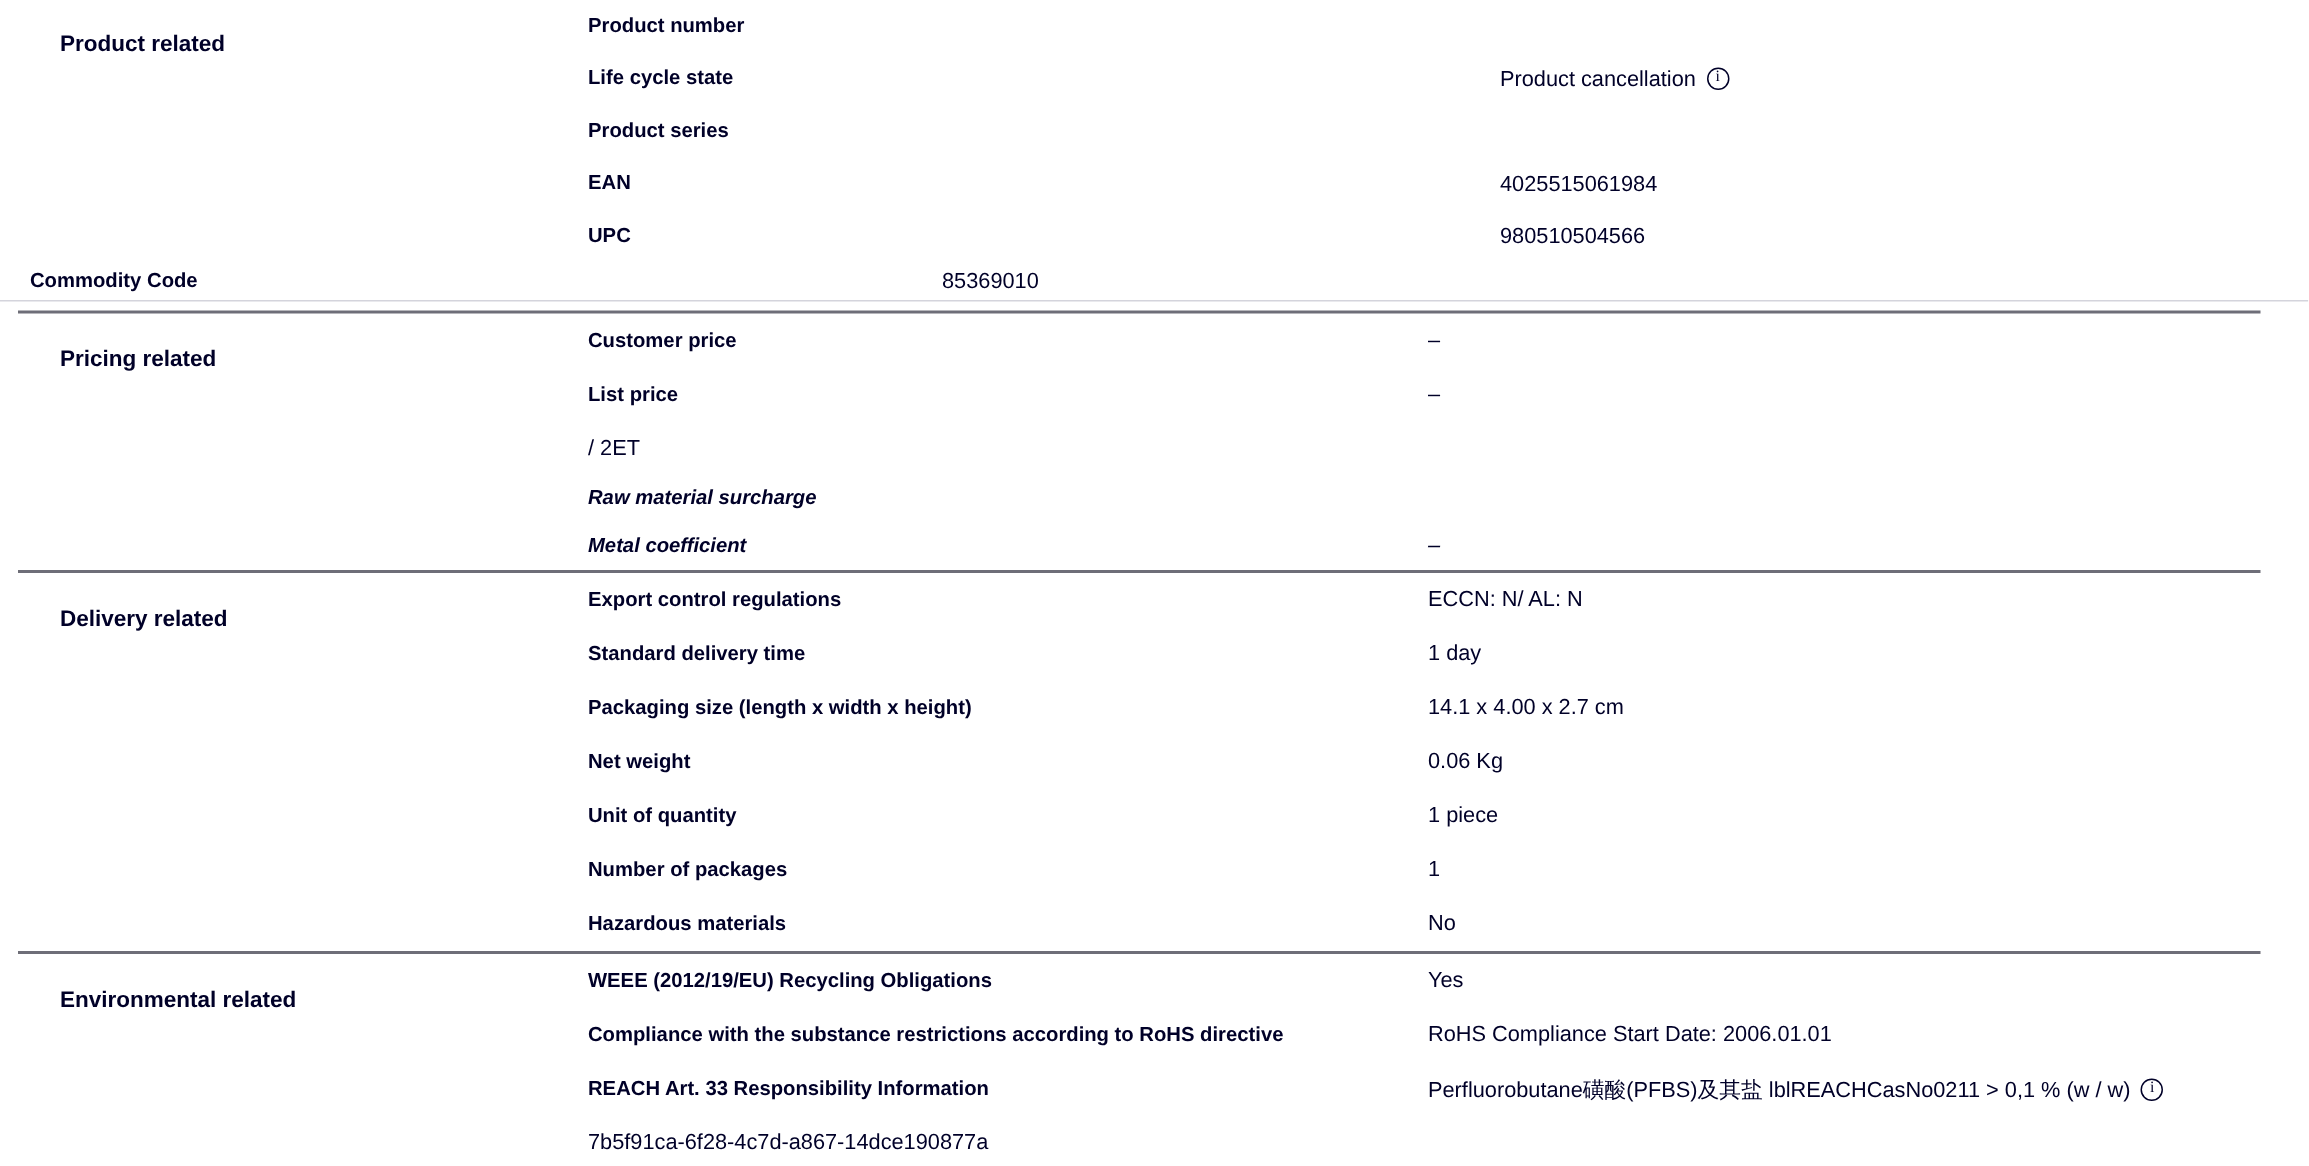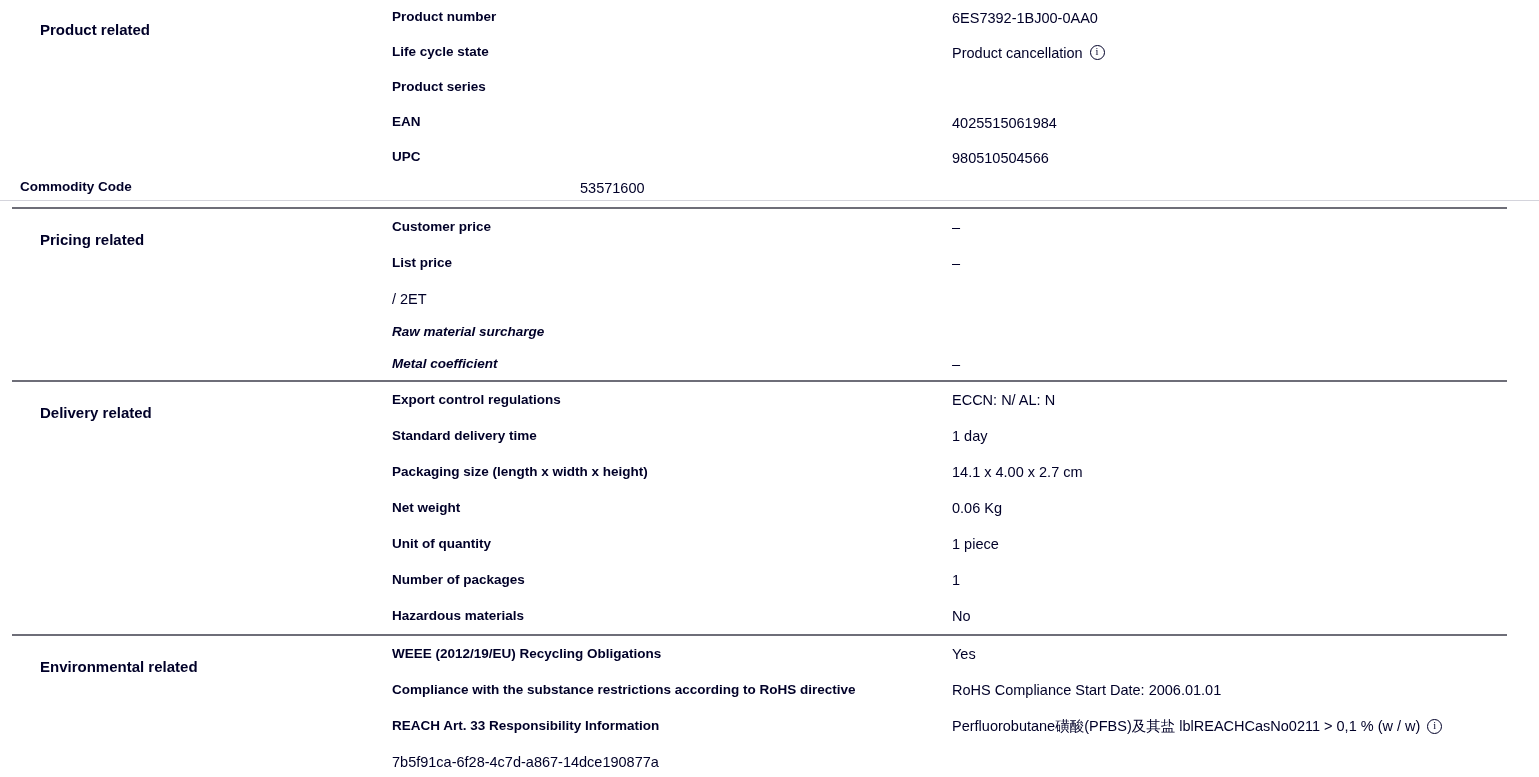--- a/index.html
+++ b/index.html
@@ -69,38 +69,35 @@
     line-height: 1;
     margin-left: 7px;
     cursor: pointer;
     flex: 0 0 auto;
   }
   .light-divider { height: 1px; background: var(--light-divider); }
   .dark-divider { height: 2px; background: var(--divider); margin: 0 32px 0 12px; }
   .dark-divider.gap { margin-top: 6px; }
 
   
-  .s-0 .row { height: 35px; }
+  .s-0 .row { height: 35px; gap: 48px; }
   .s-0 .rows .row:last-child { height: 25px; padding-left: 20px; }
   .s-0 .section-title { height: 35px; }
   .s-1 .rows .row:nth-child(4),
   .s-1 .rows .row:nth-child(5) { height: 31.5px; font-style: italic; }
 </style>
 </head>
 <body>
 
 <div class="page" id="page">
     <div class="section s-0">
     <div class="section-title">Product related</div>
     <div class="rows">
         <div class="row">
     <div class="row-label">Product number</div>
-    <div class="row-value">
-      <span>6ES7392-1BJ00-0AA0</span>
-    </div>
   </div>
         <div class="row">
     <div class="row-label">Life cycle state</div>
     <div class="row-value">
       <span>Product cancellation</span>
     <span class="info-icon">i</span>
           </div>
   </div>
         <div class="row">
     <div class="row-label">Product series</div>
@@ -116,21 +113,21 @@
   </div>
         <div class="row">
     <div class="row-label">UPC</div>
     <div class="row-value">
       <span>980510504566</span>
     </div>
   </div>
         <div class="row">
     <div class="row-label">Commodity Code</div>
     <div class="row-value">
-      <span>53571600</span>
+      <span>85369010</span>
     </div>
   </div>
       </div>
   </div>
     <div class="light-divider"></div>
     <div class="dark-divider gap"></div>
     <div class="section s-1">
     <div class="section-title">Pricing related</div>
     <div class="rows">
         <div class="row">

